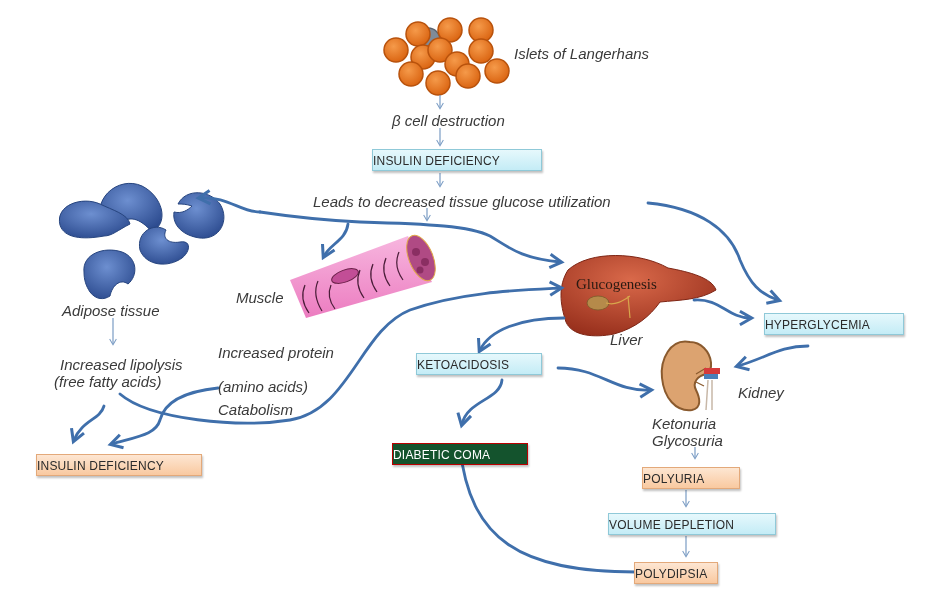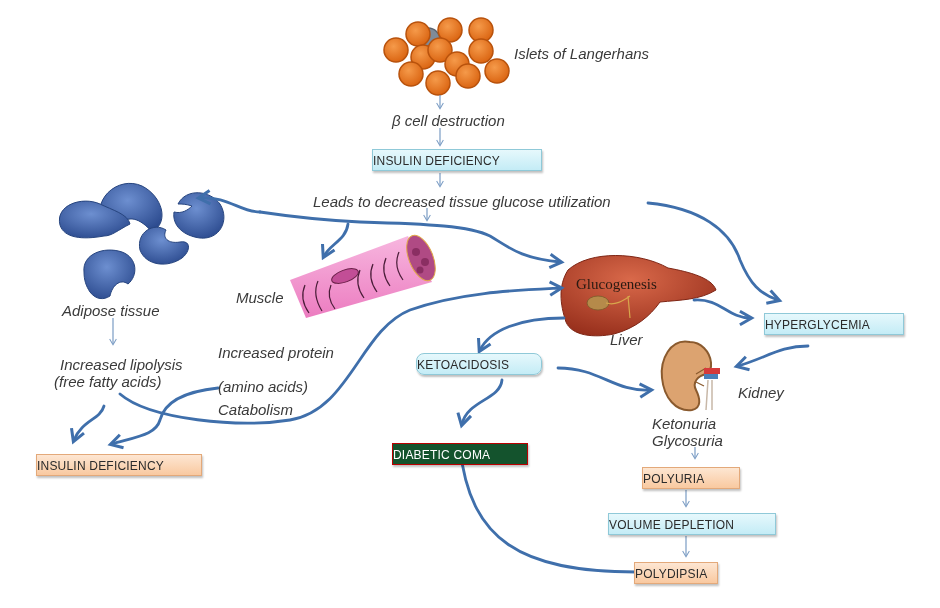--- a/index.html
+++ b/index.html
@@ -143,21 +143,21 @@
 <div class="lbl" style="left:218px;top:345px;">Increased protein</div>
 <div class="lbl" style="left:218px;top:362px;margin-top:40px;">Catabolism</div>
 <div class="lbl" style="left:218px;top:379px;">(amino acids)</div>
 
 <div class="box orange" style="left:36px;top:454px;width:166px;">INSULIN DEFICIENCY</div>
 
 <div class="gluco" style="left:576px;top:276px;">Glucogenesis</div>
 <div class="lbl" style="left:610px;top:332px;">Liver</div>
 
 <div class="box blue" style="left:764px;top:313px;width:140px;">HYPERGLYCEMIA</div>
-<div class="box blue" style="left:416px;top:353px;width:126px;border-radius:8px;">KETOACIDOSIS</div>
+<div class="box blue" style="left:416px;top:353px;width:126px;">KETOACIDOSIS</div>
 <div class="box red" style="left:392px;top:427px;width:136px;">DIABETIC COMA</div>
 
 <div class="lbl" style="left:738px;top:385px;">Kidney</div>
 <div class="lbl" style="left:652px;top:416px;">Ketonuria</div>
 <div class="lbl" style="left:652px;top:433px;">Glycosuria</div>
 
 <div class="box orange" style="left:642px;top:467px;width:98px;">POLYURIA</div>
 <div class="box blue" style="left:608px;top:513px;width:168px;">VOLUME DEPLETION</div>
 <div class="box orange" style="left:634px;top:562px;width:84px;">POLYDIPSIA</div>
 

